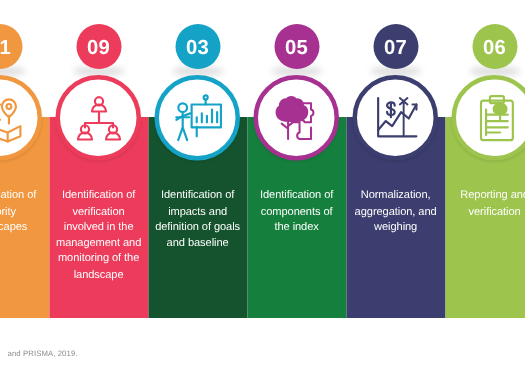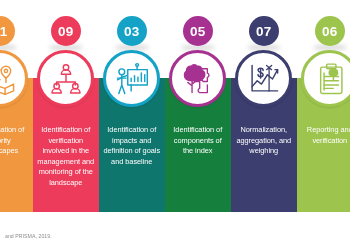--- a/index.html
+++ b/index.html
@@ -147,21 +147,21 @@
             <path d="M3.5 36.5 a5.5 5.5 0 0 1 11 0 Z"></path>
             <circle cx="31" cy="28.5" r="3.2"></circle>
             <path d="M25.5 36.5 a5.5 5.5 0 0 1 11 0 Z"></path>
           </svg>
         </span>
       </div>
       <div class="badge" style="background: rgb(237, 60, 91);">09</div>
     </div>
 
     <div class="step" style="left:132px;">
-      <div class="bar" style="background: #0f766e;">
+      <div class="bar" style="background: #14532d;">
         <div class="bar-text">Identification of impacts and definition of goals and baseline</div>
       </div>
       <div class="badge-shadow"></div>
       <div class="icon-wrap" style="border-color: rgb(20, 163, 199);">
         <span>
           <svg width="34" height="34" viewBox="0 0 40 40" fill="none" stroke="#14a3c7" stroke-width="1.7" stroke-linecap="round" stroke-linejoin="round">
             <rect x="15" y="9" width="23" height="18"></rect>
             <path d="M19 23 L19 19 M23 23 L23 16 M27 23 L27 18 M31 23 L31 13 M35 23 L35 15"></path>
             <path d="M19 26.5 L19 34 M26 9 L26 5"></path>
             <circle cx="26" cy="3.5" r="1.6"></circle>

